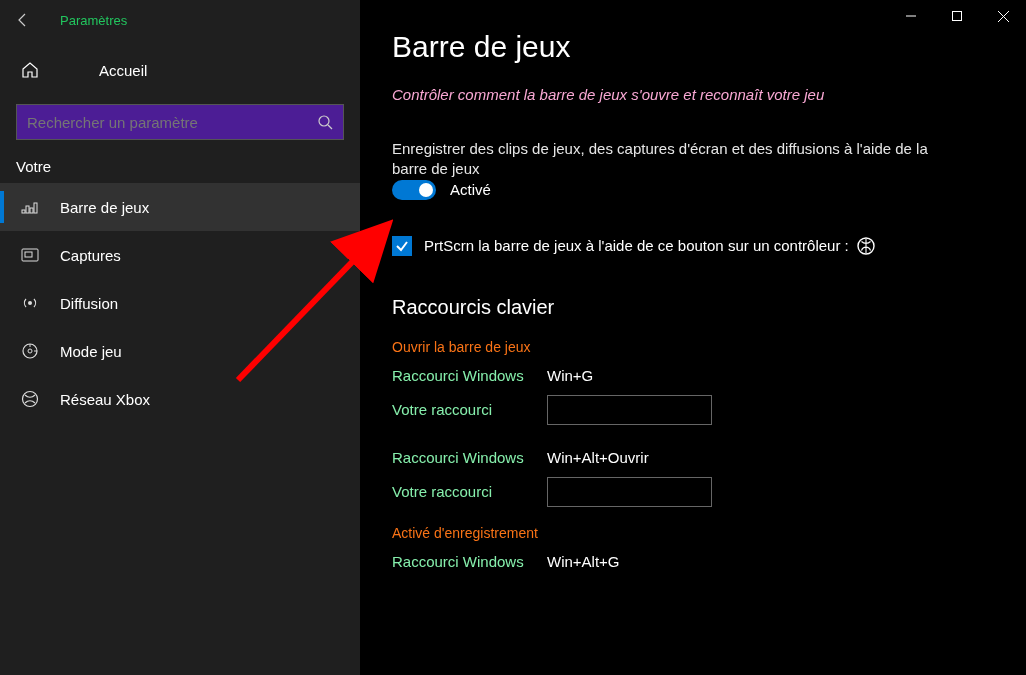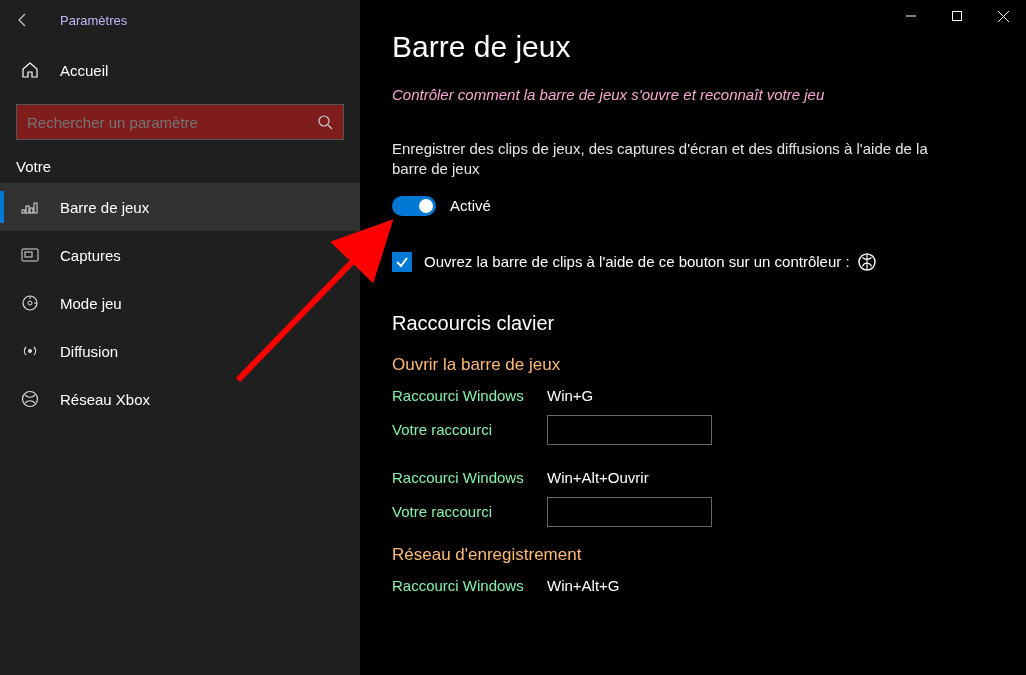--- a/index.html
+++ b/index.html
@@ -1,54 +1,54 @@
 <!DOCTYPE html>
 <html><head>
 <meta charset="utf-8">
 <style>
   * { margin: 0; padding: 0; box-sizing: border-box; font-family: "Segoe UI", Arial, sans-serif; }
   body { width: 1026px; height: 675px; background: #000; color: #fff; display: flex; overflow: hidden; position: relative; }
 
   .sidebar { width: 360px; height: 100%; background: #1f1f1f; display: flex; flex-direction: column; padding-top: 0; }
-  .titlebar { display: flex; align-items: center; height: 40px; padding-left: 14px; color: #c4b5fd; font-size: 13px; }
+  .titlebar { display: flex; align-items: center; height: 40px; padding-left: 14px; color: #22c55e; font-size: 13px; }
   .back-btn { width: 32px; height: 32px; display: flex; align-items: center; justify-content: flex-start; margin-right: 14px; cursor: pointer; }
-  .home-row { display: flex; align-items: center; height: 48px; padding-left: 18px; margin-top: 6px; cursor: pointer; }
+  .home-row { display: flex; align-items: center; height: 48px; padding-left: 18px; margin-top: 6px; cursor: pointer; gap: 39px; }
   .home-row .icon { width: 24px; display: flex; justify-content: center; margin-right: 18px; }
   .home-row .label { font-size: 15px; color: #fff; }
 
-  .search-box { margin: 10px 16px 0 16px; height: 36px; background: #7f1d1d; border: 1px solid #555; display: flex; align-items: center; padding: 0 10px; }
+  .search-box { margin: 10px 16px 0 16px; height: 36px; background: #4c1d95; border: 1px solid #555; display: flex; align-items: center; padding: 0 10px; }
   .search-box input { flex: 1; background: transparent; border: none; outline: none; color: #999; font-size: 15px; }
   .search-box .sicon { color: #ccc; }
 
   .cat-label { padding: 18px 16px 8px 16px; font-size: 15px; color: #fff; }
 
   .side-item { display: flex; align-items: center; height: 48px; padding-left: 18px; cursor: pointer; position: relative; }
   .side-item .icon { width: 24px; display: flex; justify-content: center; margin-right: 18px; color: #ddd; }
   .side-item .label { font-size: 15px; color: #fff; }
   .side-item.active { background: #323232; }
   .side-item.active::before { content: ""; position: absolute; left: 0; top: 8px; bottom: 8px; width: 4px; background: #0078d4; }
 
   .main { flex: 1; background: #000; padding: 30px 32px 0 32px; overflow: hidden; position: relative; }
   .page-title { font-size: 30px; font-weight: 300; margin-bottom: 22px; }
   .desc { font-size: 15px; color: #f9a8d4; margin-bottom: 36px; max-width: 560px; font-style: italic; }
-  .desc2 { font-size: 15px; color: #e6e6e6; margin-bottom: 16px; max-width: 560px; line-height: 1.35; }
+  .desc2 { font-size: 15px; color: #e6e6e6; margin-bottom: 0; max-width: 560px; line-height: 1.35; }
 
   .toggle-row { display: flex; align-items: center; margin-bottom: 36px; }
   .toggle { width: 44px; height: 20px; border-radius: 10px; background: #0078d4; position: relative; cursor: pointer; margin-right: 14px; }
   .toggle .knob { position: absolute; right: 3px; top: 3px; width: 14px; height: 14px; border-radius: 50%; background: #fff; }
   .toggle-label { font-size: 15px; color: #fff; }
 
   .check-row { display: flex; align-items: center; margin-bottom: 40px; }
   .checkbox { width: 20px; height: 20px; background: #0078d4; display: flex; align-items: center; justify-content: center; margin-right: 12px; cursor: pointer; }
   .check-label { font-size: 15px; color: #fff; display: flex; align-items: center; }
   .xbox-icon { margin-left: 8px; }
 
   .section-title { font-size: 20px; font-weight: 400; margin-bottom: 20px; margin-top: 26px; }
   .shortcut-group { margin-bottom: 18px; }
-  .shortcut-name { font-size: 17px; color: #fdba74; margin-bottom: 6px; }
+  .shortcut-name { font-size: 14px; color: #f97316; margin-bottom: 6px; }
   .shortcut-row { display: flex; align-items: center; height: 30px; margin-bottom: 4px; }
   .shortcut-row .lbl { width: 155px; font-size: 15px; color: #86efac; }
   .shortcut-row .val { font-size: 15px; color: #fff; }
   .shortcut-row input.sc-input { width: 165px; height: 30px; background: #000; border: 1px solid #666; outline: none; color: #fff; padding: 0 6px; font-size: 14px; }
 
   .win-controls { position: absolute; top: 0; right: 0; display: flex; z-index: 10; }
   .win-btn { width: 46px; height: 32px; display: flex; align-items: center; justify-content: center; cursor: pointer; color: #fff; }
 
   .arrow-annotation { position: absolute; pointer-events: none; z-index: 20; }
 
@@ -125,43 +125,43 @@
           <rect x="1" y="1" width="16" height="12" rx="1" fill="none" stroke="#ddd"></rect>
           <rect x="4" y="4" width="7" height="5" fill="none" stroke="#ddd"></rect>
         </svg>
     </span>
     <span class="label">Captures</span>
   </div>
 
   <div class="side-item">
     <span class="icon">
       <svg width="18" height="18" viewBox="0 0 18 18">
+          <circle cx="9" cy="9" r="2" fill="#ddd"></circle>
+          <path d="M5 5 A6 6 0 0 0 5 13" fill="none" stroke="#ddd" stroke-width="1.2"></path>
+          <path d="M13 5 A6 6 0 0 1 13 13" fill="none" stroke="#ddd" stroke-width="1.2"></path>
+        </svg>
+    </span>
+    <span class="label">Diffusion</span>
+  </div>
+
+  <div class="side-item">
+    <span class="icon">
+      <svg width="18" height="18" viewBox="0 0 18 18">
           <circle cx="9" cy="9" r="7" fill="none" stroke="#ddd" stroke-width="1.2"></circle>
           <circle cx="9" cy="9" r="2" fill="none" stroke="#ddd"></circle>
           <line x1="9" y1="2" x2="9" y2="5" stroke="#ddd"></line>
           <line x1="16" y1="9" x2="13" y2="9" stroke="#ddd"></line>
         </svg>
     </span>
     <span class="label">Mode jeu</span>
   </div>
 
   <div class="side-item">
     <span class="icon">
       <svg width="18" height="18" viewBox="0 0 18 18">
-          <circle cx="9" cy="9" r="2" fill="#ddd"></circle>
-          <path d="M5 5 A6 6 0 0 0 5 13" fill="none" stroke="#ddd" stroke-width="1.2"></path>
-          <path d="M13 5 A6 6 0 0 1 13 13" fill="none" stroke="#ddd" stroke-width="1.2"></path>
-        </svg>
-    </span>
-    <span class="label">Diffusion</span>
-  </div>
-
-  <div class="side-item">
-    <span class="icon">
-      <svg width="18" height="18" viewBox="0 0 18 18">
           <circle cx="9" cy="9" r="7.5" fill="none" stroke="#ddd" stroke-width="1.2"></circle>
           <path d="M4 5 C7 8 11 8 14 5 M4 13 C7 10 11 10 14 13" fill="none" stroke="#ddd" stroke-width="1.2"></path>
         </svg>
     </span>
     <span class="label">Réseau Xbox</span>
   </div>
 </div>
 
 <div class="main">
   <div class="page-title">Barre de jeux</div>
@@ -175,21 +175,21 @@
     <div class="toggle-label">Activé</div>
   </div>
 
   <div class="check-row">
     <div class="checkbox">
       <svg width="14" height="14" viewBox="0 0 14 14">
           <path d="M2 7 L6 11 L12 3" fill="none" stroke="#fff" stroke-width="2"></path>
         </svg>
     </div>
     <div class="check-label">
-      <span>Ouvrez la barre de clips à l'aide de ce bouton sur un contrôleur :</span>
+      <span>PrtScrn la barre de jeux à l'aide de ce bouton sur un contrôleur :</span>
       <span class="xbox-icon">
         <svg width="18" height="18" viewBox="0 0 18 18">
             <circle cx="9" cy="9" r="8" fill="none" stroke="#fff" stroke-width="1.4"></circle>
             <path d="M4.5 4.5 C7 7 11 7 13.5 4.5 M4.5 13.5 C6 9 12 9 13.5 13.5 M9 2 C9 6 9 12 9 16" fill="none" stroke="#fff" stroke-width="1.1"></path>
           </svg>
       </span>
     </div>
   </div>
 
   <div class="section-title">Raccourcis clavier</div>
@@ -211,21 +211,21 @@
       <span class="lbl">Raccourci Windows</span>
       <span class="val">Win+Alt+Ouvrir</span>
     </div>
     <div class="shortcut-row">
       <span class="lbl">Votre raccourci</span>
       <input class="sc-input" value="" style="">
     </div>
   </div>
 
   <div class="shortcut-group">
-    <div class="shortcut-name">Réseau d'enregistrement</div>
+    <div class="shortcut-name">Activé d'enregistrement</div>
     <div class="shortcut-row">
       <span class="lbl">Raccourci Windows</span>
       <span class="val">Win+Alt+G</span>
     </div>
   </div>
 </div>
 
 <svg class="arrow-annotation" width="1026" height="675" style="left:0;top:0;">
   <defs>
     <marker id="ah" markerWidth="10" markerHeight="10" refX="8" refY="5" orient="auto">

